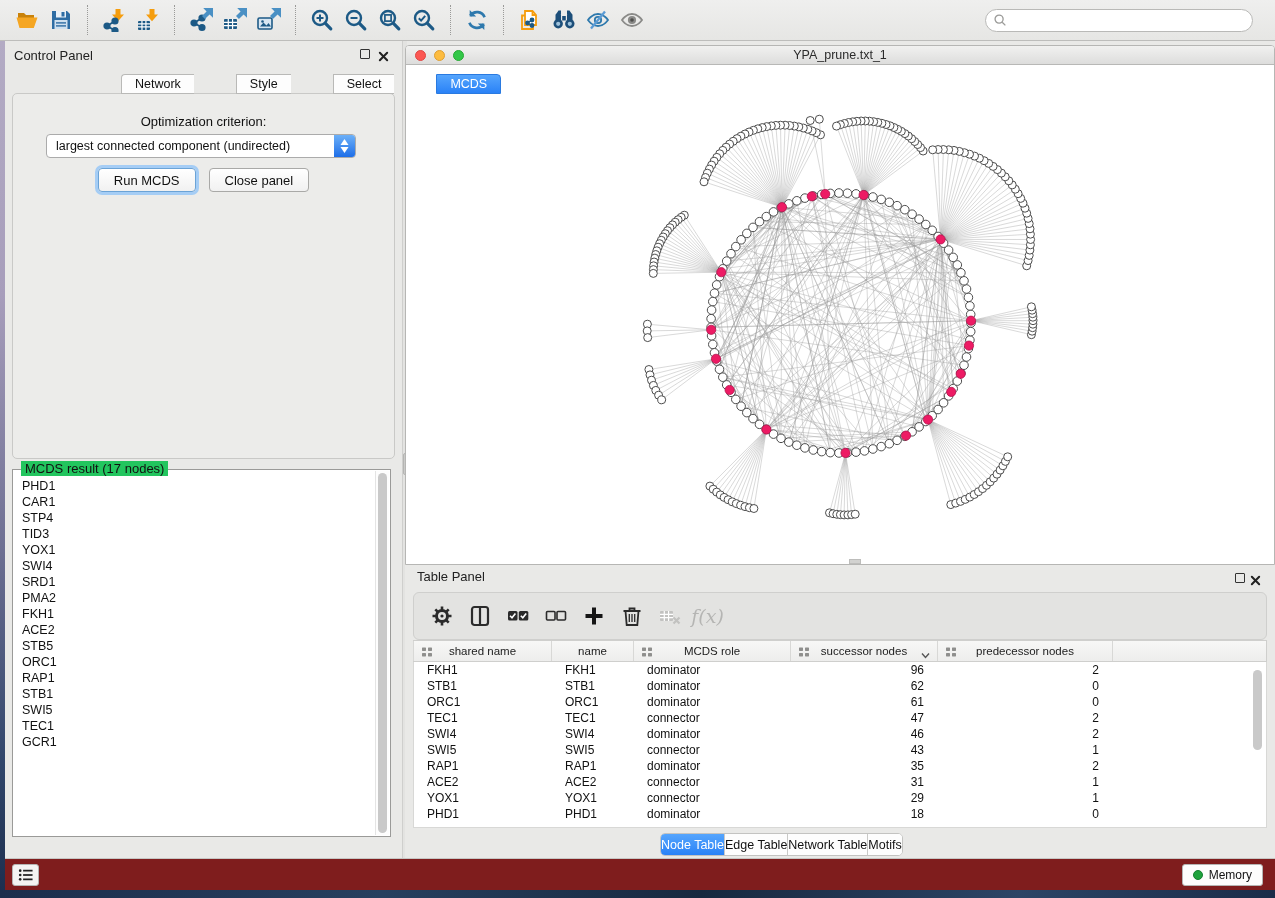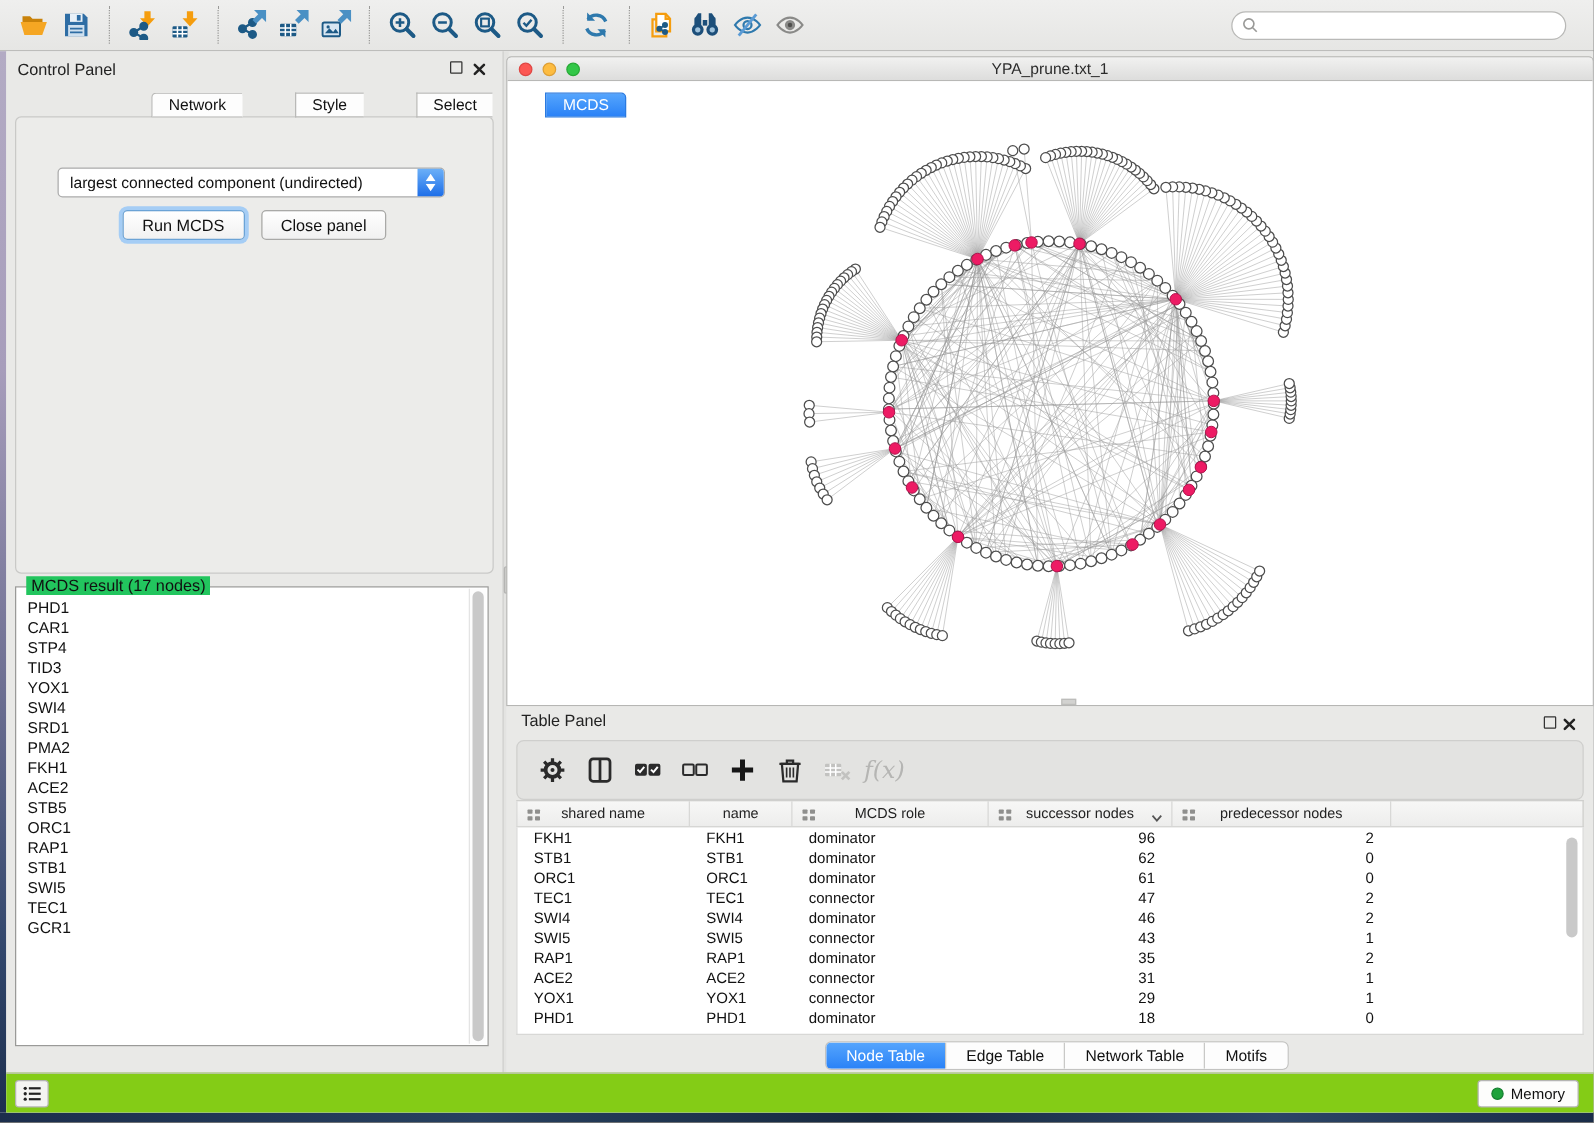--- a/index.html
+++ b/index.html
@@ -93,26 +93,26 @@
   .th-fill{flex:1;border-left:1px solid #d8d8d6;}
   .tbody{position:absolute;left:8px;top:97px;width:854px;height:166px;background:#fff;
     border:1px solid #d8d8d6;border-top:none;overflow:hidden;}
   .trow{display:flex;height:16px;}
   .tcell{font-size:12px;color:#111;line-height:16px;padding-left:13px;white-space:nowrap;overflow:hidden;}
   .tcell.num{text-align:right;padding-left:0;padding-right:14px;}
   .tbody-scroll{position:absolute;right:2px;top:2px;bottom:2px;width:11px;}
   .tbody-thumb{position:absolute;left:1px;width:9px;top:4px;height:80px;background:#c9c9c9;border-radius:5px;}
   .tp-tabs{position:absolute;left:255px;top:268px;height:23px;display:flex;background:#fff;
     border:1px solid #c3c3c1;border-radius:5px;overflow:hidden;}
-  .tp-tab{height:100%;padding:0 16px;font-size:12.5px;display:flex;align-items:center;color:#111;
+  .tp-tab{height:100%;padding:0 0;font-size:12.5px;display:flex;align-items:center;color:#111;
     border-left:1px solid #c9c9c7;background:#fdfdfd;}
   .tp-tab:first-child{border-left:none;}
   .tp-tab.active{background:linear-gradient(#55a5fd,#2a82f7);color:#fff;}
   
-  .status-bar{position:absolute;left:0;top:817px;width:1270px;height:32px;background:#84cc16;
+  .status-bar{position:absolute;left:0;top:817px;width:1270px;height:32px;background:#7f1d1d;
     border-top:1px solid #c6c6c4;}
   .list-btn{position:absolute;left:7px;top:5px;width:27px;height:22px;background:#f4f4f2;border:1px solid #b5b5b3;
     border-radius:3px;display:flex;align-items:center;justify-content:center;}
   .list-btn svg{width:16px;height:14px;}
   .memory-btn{position:absolute;right:12px;top:5px;height:22px;padding:0 10px;background:#fdfdfc;
     border:1px solid #b5b5b3;border-radius:3px;display:flex;align-items:center;gap:6px;font-size:12px;color:#111;}
   .mem-dot{width:10px;height:10px;border-radius:50%;background:#1ea23c;border:1px solid #158030;}
   .xicon{width:11px;height:11px;}
 </style>
 </head>
@@ -303,20 +303,21 @@
             </svg>
         </span>
       </div>
       <div class="cp-tabs">
           <div class="cp-tab">Network</div>
           <div class="cp-tab">Style</div>
           <div class="cp-tab">Select</div>
           <div class="cp-tab active">MCDS</div>
         </div>
       <div class="cp-pane">
+        <div class="opt-label">Optimization criterion:</div>
         <div class="dropdown">
           <span class="dropdown-text">largest connected component (undirected)</span>
           <span class="dropdown-stepper">
             <svg width="9" height="6" viewBox="0 0 9 6">
                 <path d="M4.5 0L8.5 6H0.5z" fill="#fff"></path>
               </svg>
             <svg width="9" height="6" viewBox="0 0 9 6">
                 <path d="M4.5 6L0.5 0h8z" fill="#fff"></path>
               </svg>
           </span>

